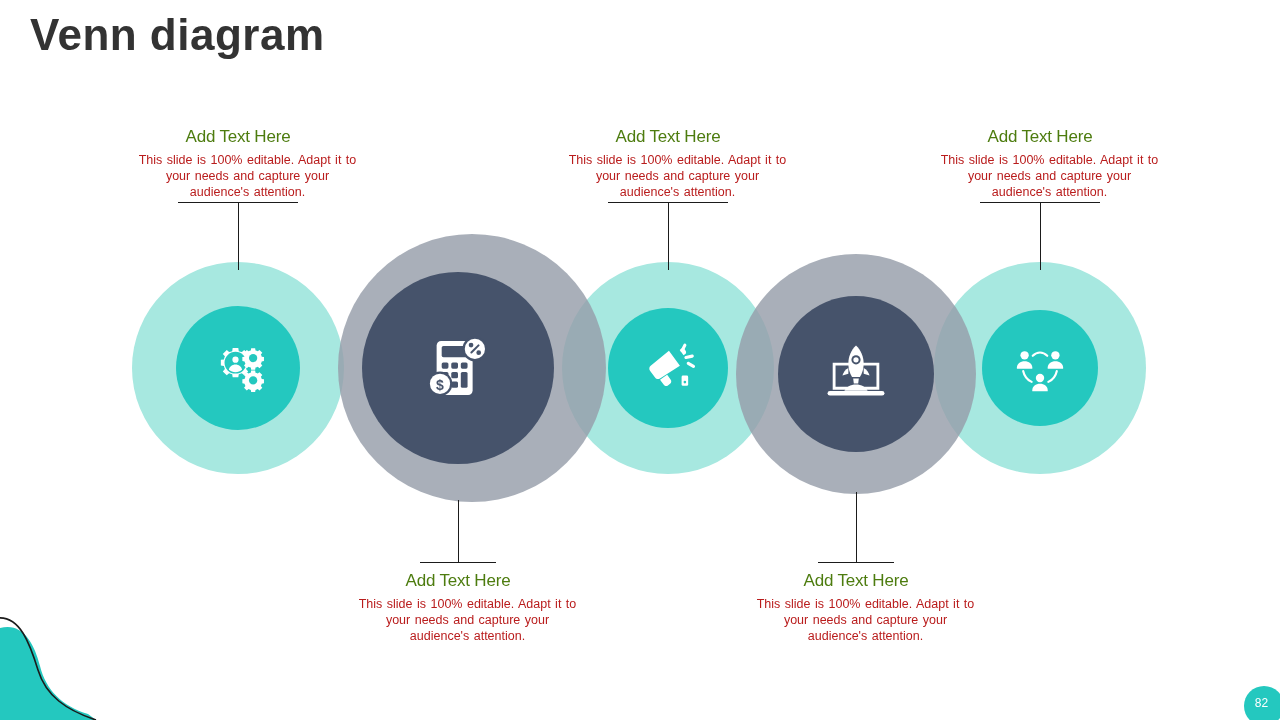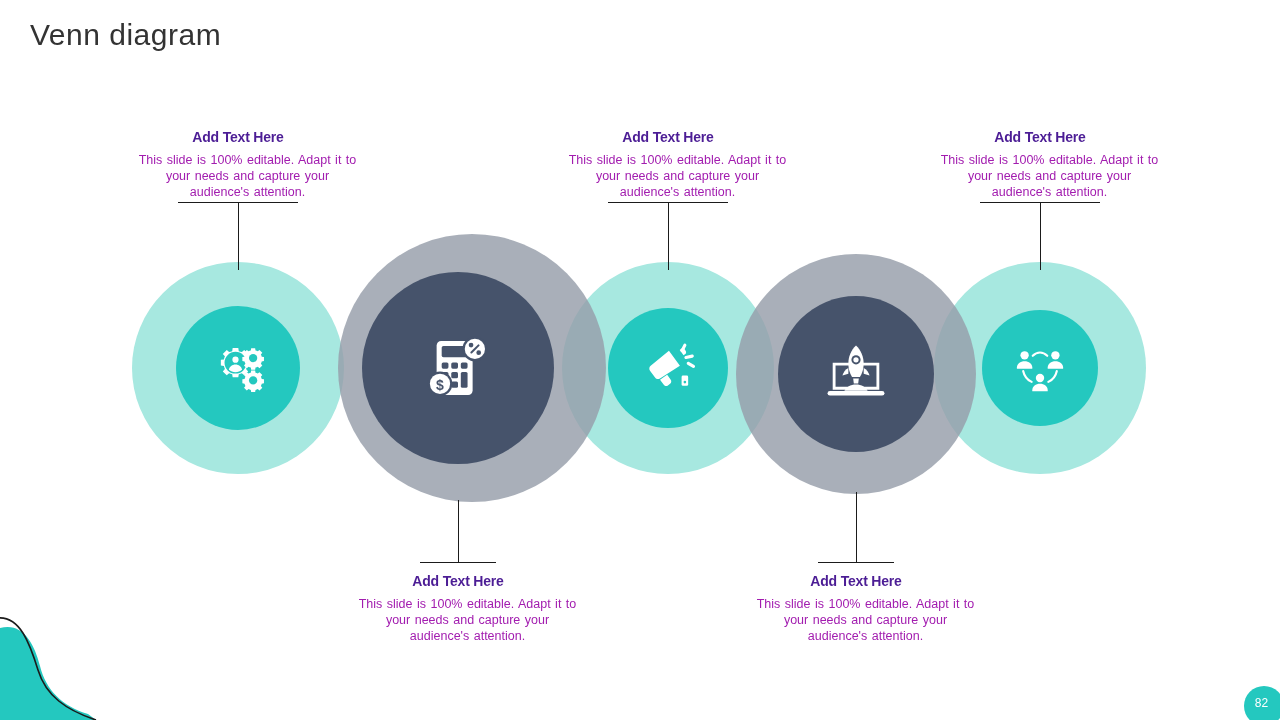--- a/index.html
+++ b/index.html
@@ -13,22 +13,22 @@
     font-family: "Liberation Sans", sans-serif;
     overflow: hidden;
     position: relative;
   }
 
   
   .slide-title {
     position: absolute;
     left: 30px;
     top: 10px;
-    font-size: 30px;
-    font-weight: 400;
+    font-size: 44px;
+    font-weight: 700;
     color: #333333;
     letter-spacing: 0.5px;
     line-height: 50px;
     white-space: nowrap;
   }
 
   
   .corner-blob {
     position: absolute;
     left: 0;
@@ -97,30 +97,30 @@
     background: #1b1b1b;
   }
 
   
   .tblock {
     position: absolute;
     width: 240px;
     text-align: center;
   }
   .tblock .heading {
-    font-size: 14px;
-    font-weight: bold;
-    color: #4c1d95;
+    font-size: 17px;
+    font-weight: normal;
+    color: #4d7c0f;
     letter-spacing: -0.2px;
     line-height: 22px;
   }
   .tblock .body {
     margin-top: 4px;
     font-size: 12.5px;
-    color: #a21caf;
+    color: #b91c1c;
     line-height: 16px;
     word-spacing: 1px;
     margin-left: 19px;
   }
 </style>
 </head>
 <body>
 
 <div class="slide-title">Venn diagram</div>
 

